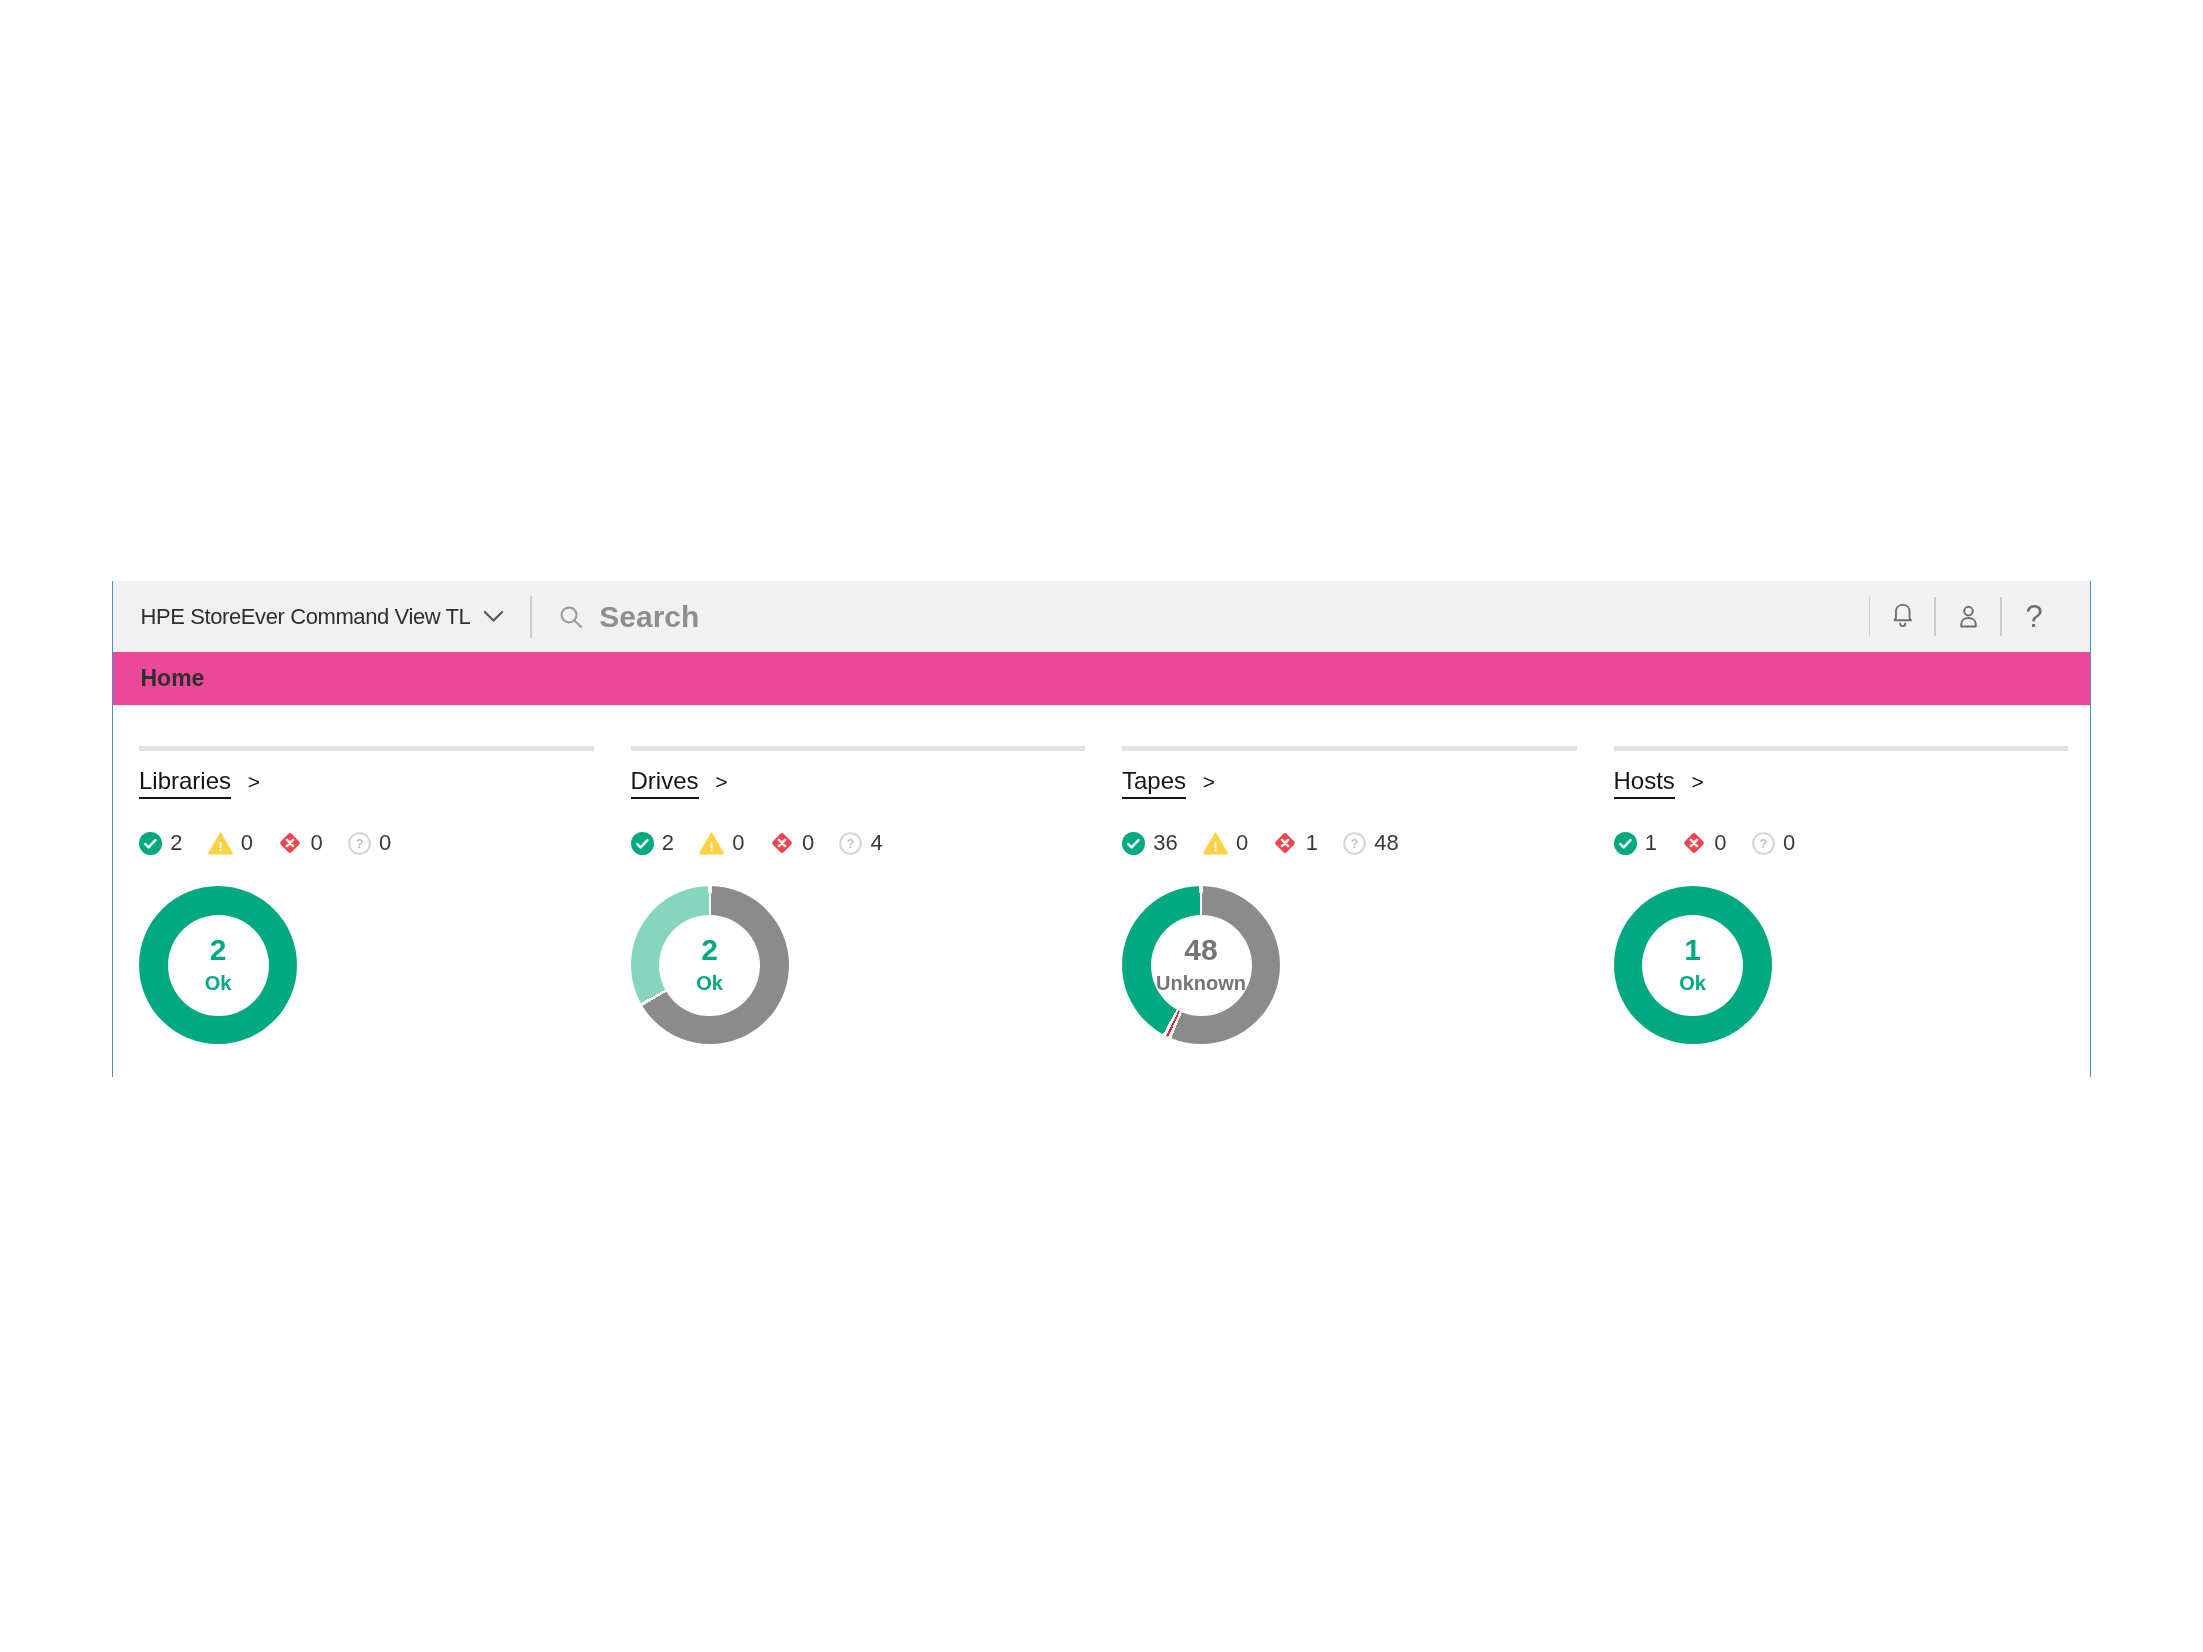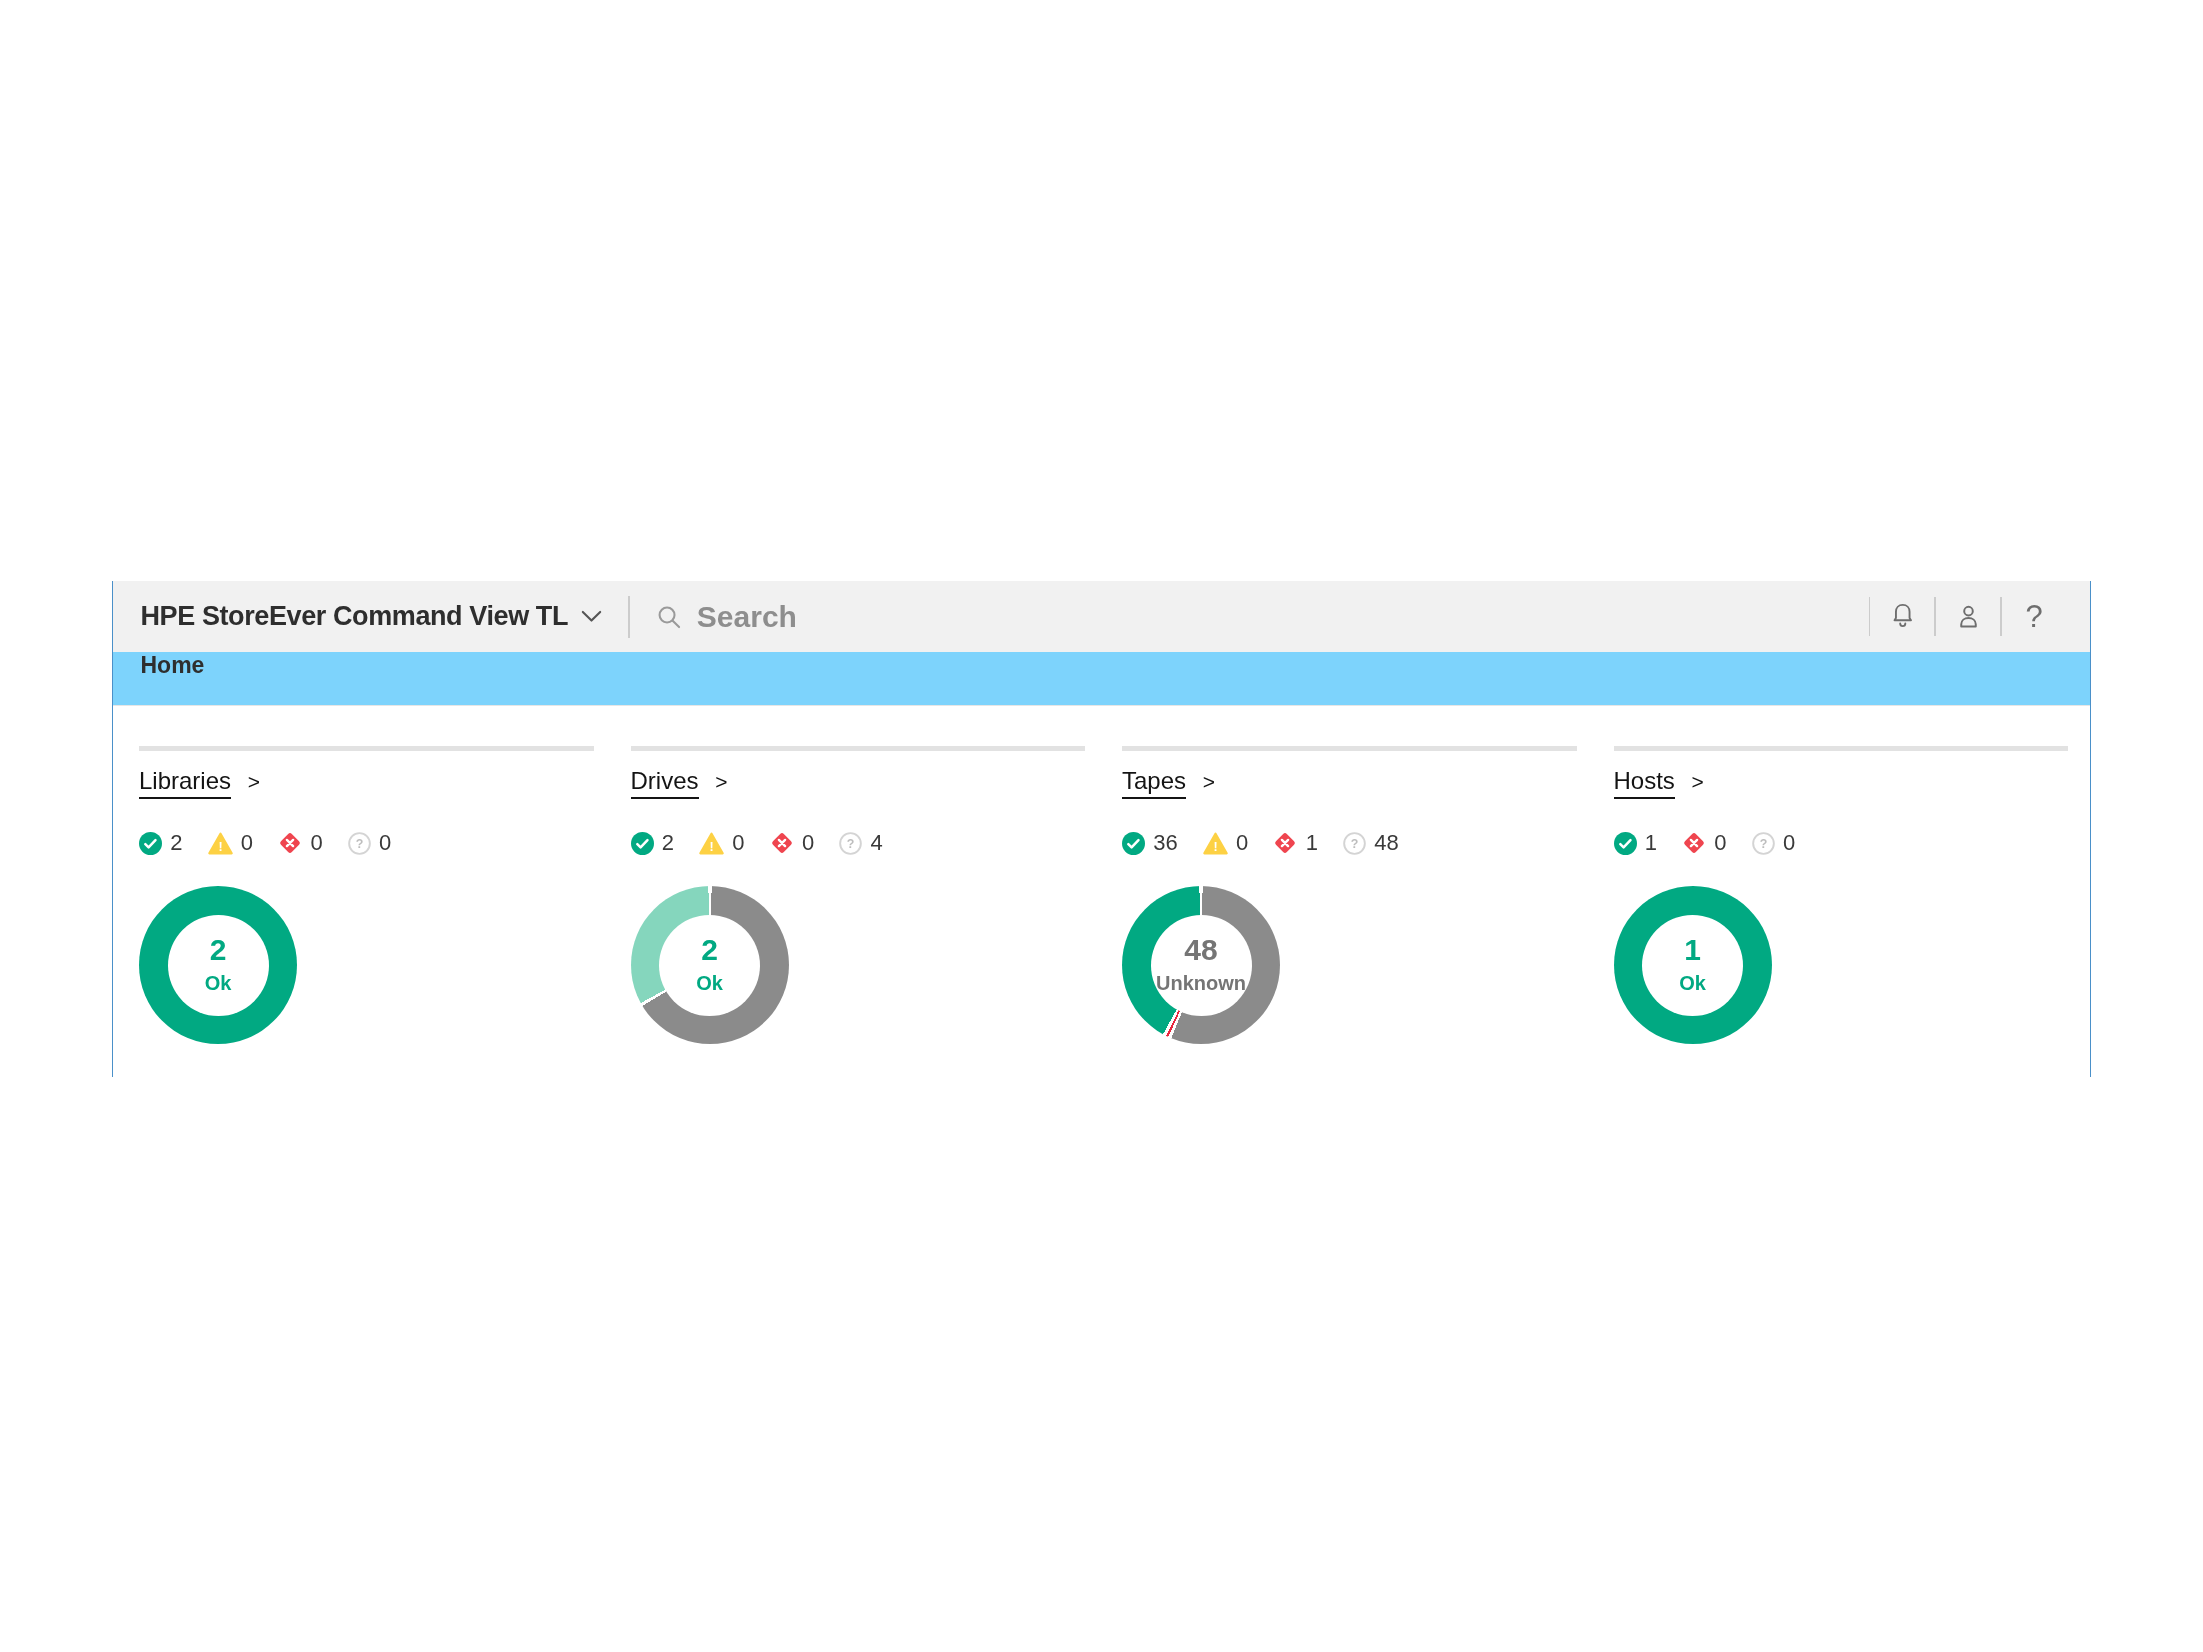--- a/index.html
+++ b/index.html
@@ -25,22 +25,22 @@
   
   .header {
     height: 71px;
     background: #f1f1f1;
     display: flex;
     align-items: center;
     padding: 0 24px 0 27.5px;
   }
   .app-title-group { display: flex; align-items: center; cursor: pointer; }
   .app-title {
-    font-size: 27px;
-    font-weight: 700;
+    font-size: 22px;
+    font-weight: 400;
     color: #2e2e2e;
     letter-spacing: -0.4px;
     white-space: nowrap;
   }
   .chevron { margin-left: 13px; display: flex; align-items: center; }
   .v-div {
     width: 1.8px; height: 42px; background: #cccccc; margin: 0 26px;
   }
   .search-box { display: flex; align-items: center; }
   .search-box svg { flex: 0 0 auto; }
@@ -54,22 +54,22 @@
   .header-right { margin-left: auto; display: flex; align-items: center; }
   .header-right .v-div { height: 39px; margin: 0; }
   .hdr-btn {
     width: 64px; height: 51px;
     display: flex; align-items: center; justify-content: center;
     cursor: pointer;
   }
   .help-glyph { font-size: 31px; color: #6e6e6e; font-weight: 400; }
   
   .breadcrumb-row {
-    height: 53px; background: #7dd3fc;
-    display: flex; 
+    height: 53px; background: #ec4899;
+    display: flex; align-items: center;
     padding: 0 27.5px;
     border-bottom: 1.8px solid #e6e6e6;
   }
   .breadcrumb {
     font-size: 23px; font-weight: 700; color: #2e2e2e;
   }
   
   .content {
     display: grid;
     grid-template-columns: repeat(4, 1fr);

